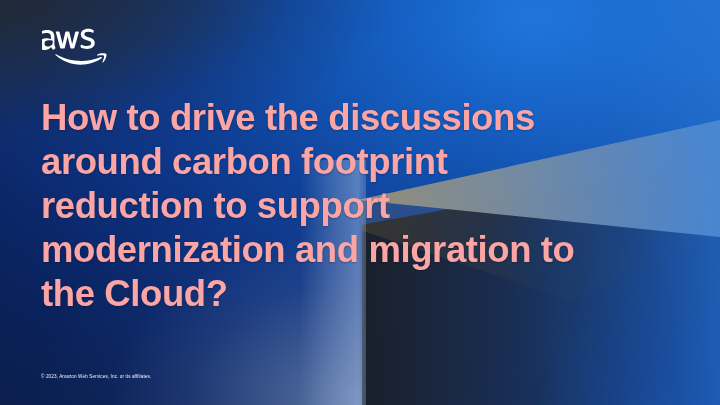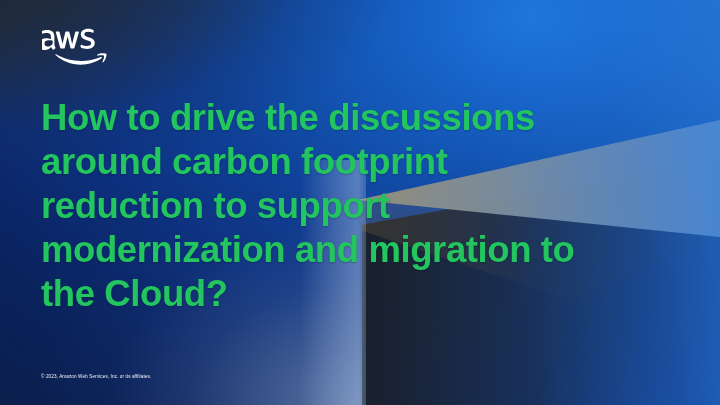--- a/index.html
+++ b/index.html
@@ -169,21 +169,21 @@
     height: 44px;
   }
   #aws-logo svg { display: block; width: 66px; height: 44px; }
 
   #slide-title {
     position: absolute;
     left: 41px;
     top: 96px;
     width: 620px;
     margin: 0;
-    color: #22c55e;
+    color: #fca5a5;
     font-size: 36.5px;
     font-weight: 700;
     line-height: 44px;
     letter-spacing: -0.4px;
     white-space: pre-line;
     text-shadow: 0 1px 2px rgba(8,20,46,0.28);
   }
 
   #copyright {
     position: absolute;

